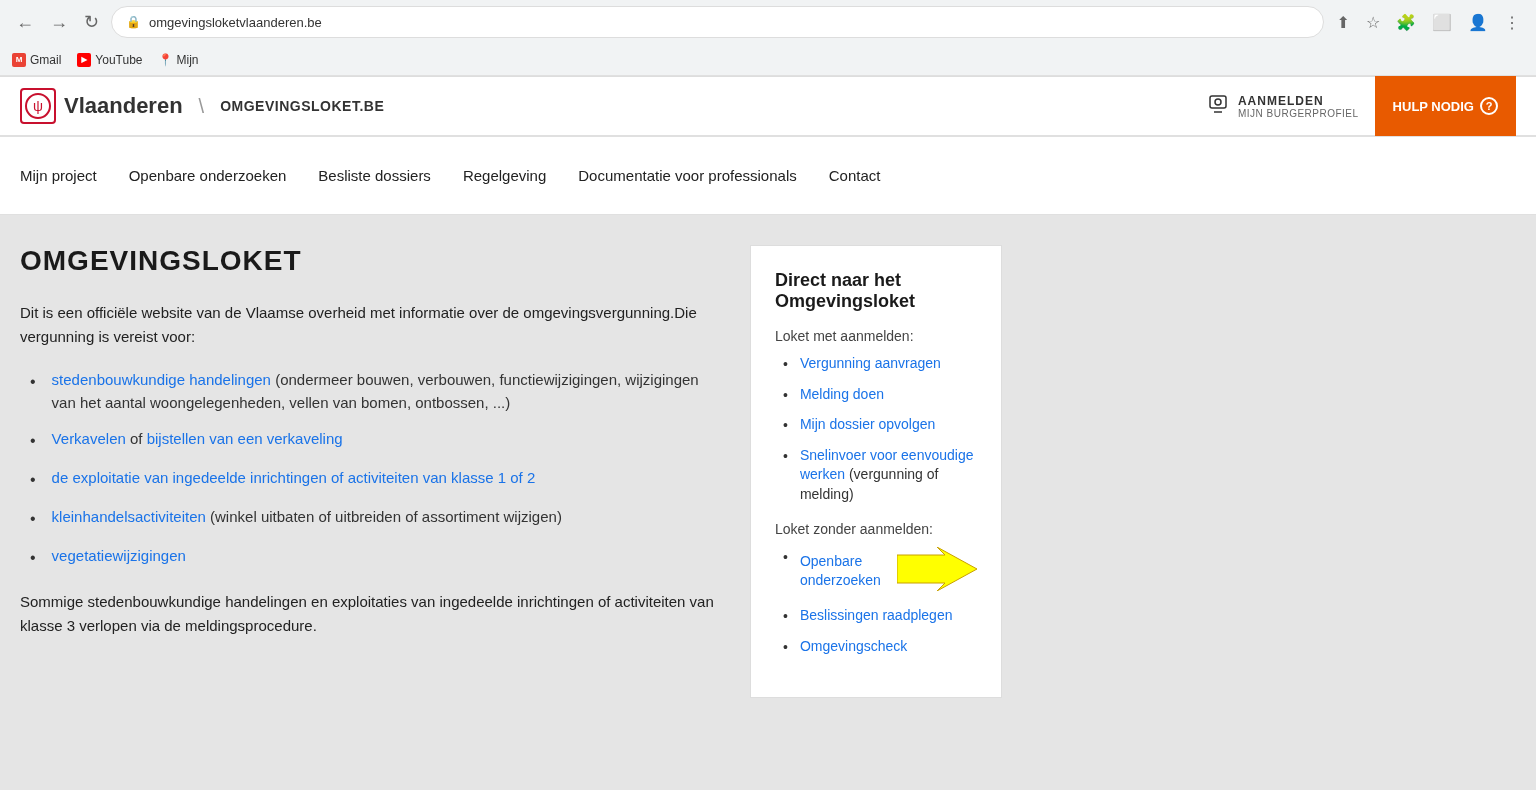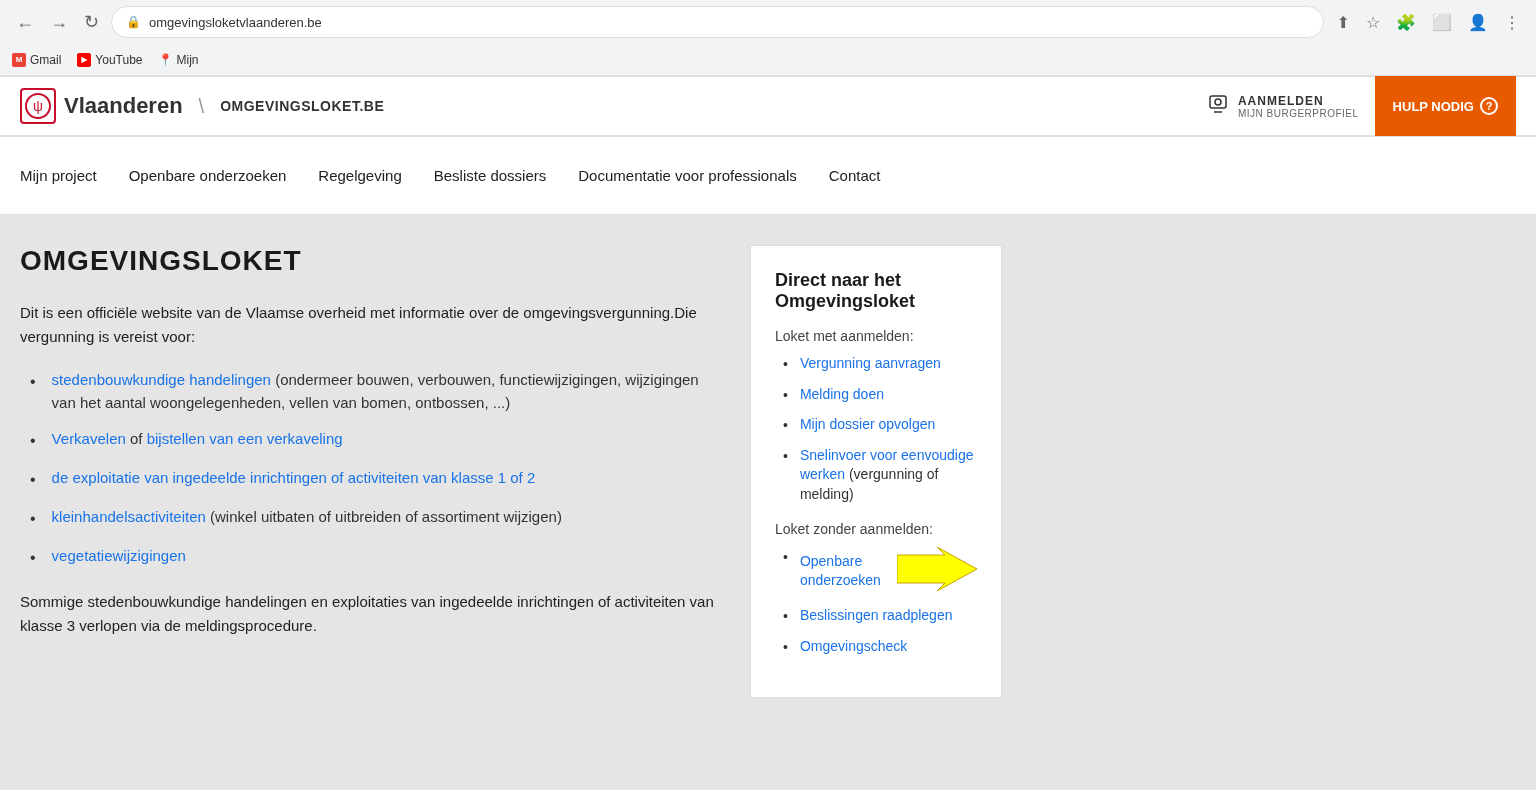--- a/index.html
+++ b/index.html
@@ -135,24 +135,24 @@
 
 <nav class="site-nav">
   <ul>
     <li>
       <a href="#">Mijn project</a>
     </li>
     <li>
       <a href="#">Openbare onderzoeken</a>
     </li>
     <li>
+      <a href="#">Besliste dossiers</a>
+    </li>
+    <li>
       <a href="#">Regelgeving</a>
-    </li>
-    <li>
-      <a href="#">Besliste dossiers</a>
     </li>
     <li>
       <a href="#">Documentatie voor professionals</a>
     </li>
     <li>
       <a href="#">Contact</a>
     </li>
   </ul>
 </nav>
 

